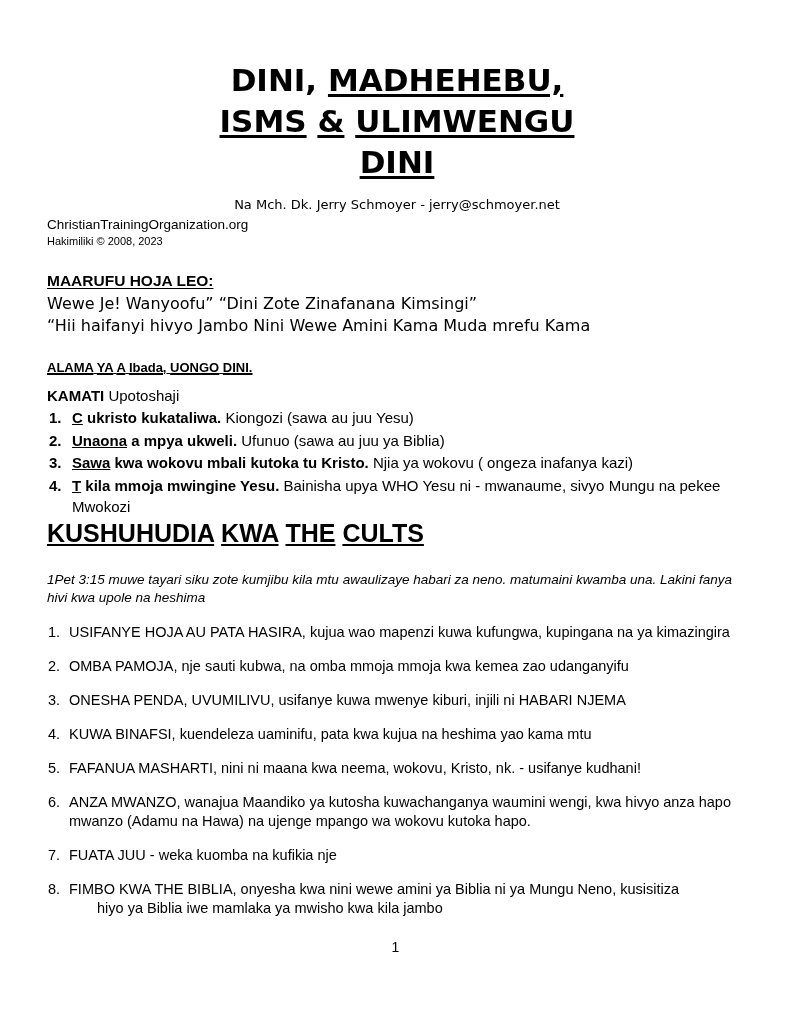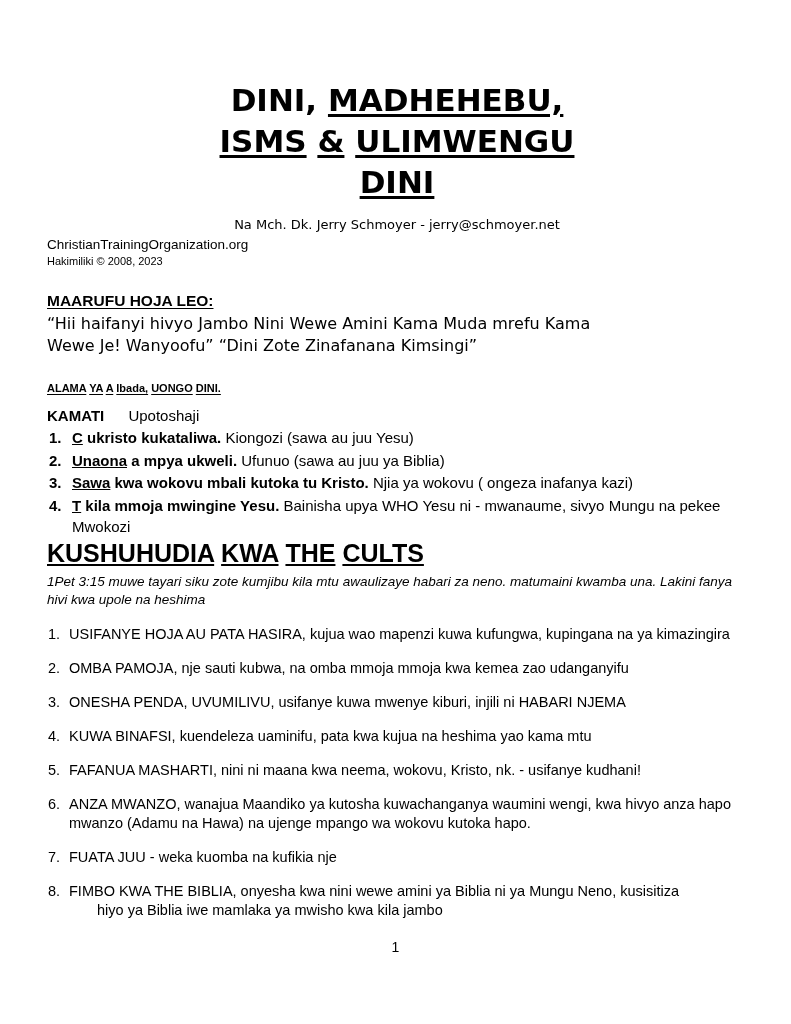--- a/index.html
+++ b/index.html
@@ -27,21 +27,21 @@
   .content {
     position: absolute;
     left: 47px;
     top: 0;
     width: 700px;
   }
 
   
   .title-block {
     text-align: center;
-    padding-top: 80px;
+    padding-top: 60px;
   }
   .title-line {
     font-family: "DejaVu Sans", sans-serif;
     font-weight: bold;
     font-size: 31px;
     line-height: 41px;
     letter-spacing: 0px;
     white-space: nowrap;
   }
   .title-line .u { text-decoration: underline; text-underline-offset: 3px; }
@@ -81,34 +81,35 @@
     font-family: "DejaVu Sans", sans-serif;
     font-size: 16px;
     line-height: 22px;
     margin-top: 2px;
     width: 560px;
   }
 
   .alama-head {
     font-family: "Liberation Sans", sans-serif;
     font-weight: bold;
-    font-size: 11px;
+    font-size: 13px;
     line-height: 20px;
     margin-top: 21px;
+    text-decoration: underline;
   }
   .alama-head span { text-decoration: underline; text-underline-offset: 2px; }
 
   .kamati-head {
     font-family: "Liberation Sans", sans-serif;
     font-size: 15px;
     line-height: 21px;
     font-weight: bold;
     margin-top: 7px;
   }
-  .kamati-head .reg { font-weight: normal; margin-left: 20px; }
+  .kamati-head .reg { font-weight: normal; }
 
   
   ol.list-a {
     list-style: none;
     margin: 0;
     padding: 0;
   }
   ol.list-a li {
     font-family: "Liberation Sans", sans-serif;
     font-size: 15px;
@@ -134,21 +135,21 @@
     font-size: 25px;
     line-height: 30px;
   }
   .big-head span { text-decoration: underline; text-underline-offset: 2px; }
 
   .scripture {
     font-family: "Liberation Sans", sans-serif;
     font-style: italic;
     font-size: 13.5px;
     line-height: 18.5px;
-    margin-top: 5px;
+    margin-top: 23px;
     width: 705px;
   }
 
   
   ol.list-b {
     list-style: none;
     margin: 0;
     padding: 0;
   }
   ol.list-b li {
@@ -190,22 +191,22 @@
       <div class="title-line" id="title-2"><span class="u">ISMS</span><span class="nu"> </span><span class="u">&amp;</span><span class="nu"> </span><span class="u">ULIMWENGU</span></div>
       <div class="title-line" id="title-3"><span class="u">DINI</span></div>
     </div>
 
     <div class="byline">Na Mch. Dk. Jerry Schmoyer  -  jerry@schmoyer.net</div>
     <div class="org">ChristianTrainingOrganization.org</div>
     <div class="copyright">Hakimiliki © 2008, 2023</div>
 
     <div class="sec-head">MAARUFU HOJA LEO:</div>
     <div class="quote" id="maarufu-quote">
+        <div>Wewe Je! Wanyoofu” “Dini Zote Zinafanana Kimsingi”</div>
         <div>“Hii haifanyi hivyo Jambo Nini Wewe Amini Kama Muda mrefu Kama</div>
-        <div>Wewe Je! Wanyoofu” “Dini Zote Zinafanana Kimsingi”</div>
       </div>
 
     <div class="alama-head" id="alama-head"><span>ALAMA</span> <span>YA</span> <span>A</span> <span>Ibada,</span> <span>UONGO</span> <span>DINI.</span></div>
     <div class="kamati-head" id="kamati-head"><span>KAMATI</span><span class="reg"> Upotoshaji</span></div>
     <ol class="list-a" id="list-a">
         <li><span class="num">1.</span><span class="lead"><span class="ul">C</span><span> ukristo kukataliwa.</span></span><span class="rest"> Kiongozi (sawa au juu Yesu)</span></li>
         <li><span class="num">2.</span><span class="lead"><span class="ul">Unaona</span><span> a mpya ukweli.</span></span><span class="rest">  Ufunuo (sawa au juu ya Biblia)</span></li>
         <li><span class="num">3.</span><span class="lead"><span class="ul">Sawa</span><span> kwa wokovu mbali kutoka tu Kristo.</span></span><span class="rest">  Njia ya wokovu ( ongeza inafanya kazi)</span></li>
         <li><span class="num">4.</span><span class="lead"><span class="ul">T</span><span> kila mmoja mwingine Yesu.</span></span><span class="rest">  Bainisha upya WHO Yesu ni - mwanaume, sivyo Mungu na pekee Mwokozi</span></li>
       </ol>

